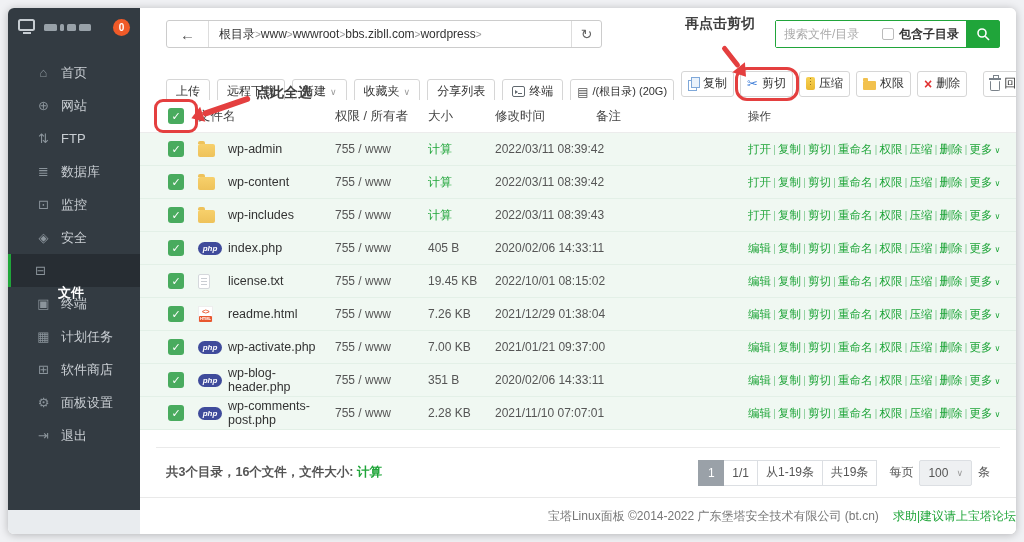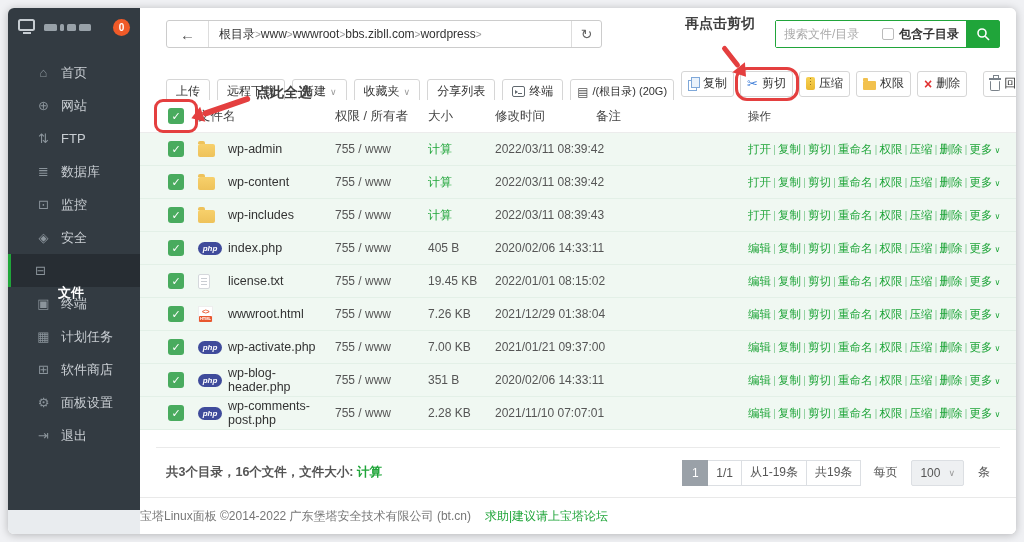--- a/index.html
+++ b/index.html
@@ -94,25 +94,25 @@
   
   .statusbar{position:absolute;left:16px;right:16px;top:439px;border-top:1px solid #eaeaea;height:50px;
              display:flex;align-items:center;justify-content:space-between;padding:0 10px 0 10px;}
   .statustext{font-size:12.5px;color:#555;font-weight:bold;}
   .pag{display:flex;align-items:center;}
   .pstrip{display:flex;}
   .pcell{min-width:26px;height:26px;border:1px solid #dcdfe3;display:flex;align-items:center;justify-content:center;
          padding:0 8px;font-size:12px;color:#555;background:#fff;margin-left:-1px;cursor:pointer;}
   .pcell.pfirst{margin-left:0;}
   .pcell.active{background:#9aa1a8;color:#fff;border-color:#9aa1a8;position:relative;z-index:1;}
-  .ppg{display:flex;align-items:center;margin-left:12px;gap:14px;font-size:12px;color:#555;}
+  .ppg{display:flex;align-items:center;margin-left:12px;gap:6px;font-size:12px;color:#555;}
   .psel{height:26px;border:1px solid #dcdfe3;background:#eef0f2;display:flex;align-items:center;gap:8px;padding:0 8px;border-radius:2px;cursor:pointer;}
   
   .footer{position:absolute;left:0;right:0;bottom:0;height:37px;border-top:1px solid #e9e9e9;display:flex;
-          align-items:center;justify-content:flex-start;gap:14px;font-size:12px;color:#777;background:#fff;}
+          align-items:center;justify-content:flex-end;gap:14px;font-size:12px;color:#777;background:#fff;}
   .footer .flink{color:#20a53a;cursor:pointer;}
   
   .ring{position:absolute;border:3px solid #e43f3f;pointer-events:none;z-index:40;}
   .ring-all{left:-14px;top:-9px;right:-14px;bottom:-9px;border-radius:9px;}
   .ring-cut{left:-6px;top:-5px;right:-7px;bottom:-5px;border-radius:12px;}
   .an-text{position:absolute;color:#404040;font-size:14px;font-weight:bold;white-space:nowrap;z-index:41;pointer-events:none;}
   .an-text-all{left:88px;top:-24px;}
   .an-text-cut{left:-56px;top:-57px;}
   .an-arrow{position:absolute;height:6px;background:#e43f3f;border-radius:3px;transform-origin:left center;z-index:41;pointer-events:none;}
   .an-arrow::after{content:"";position:absolute;left:100%;top:50%;transform:translateY(-50%);
@@ -394,35 +394,35 @@
       <span class="cb">
               <span>✓</span>
             </span>
     </div>
     <div class="f-icwrap">
             <span class="f-ic ft-txt"></span>
           </div>
     <div class="f-name">license.txt</div>
     <div class="f-perm">755 / www</div>
     <div class="f-size">19.45 KB</div>
-    <div class="f-time">2022/01/01 08:15:02</div>
+    <div class="f-time">2022/10/01 08:15:02</div>
     <div class="f-note"></div>
     <div class="f-acts"><span class="act">编辑</span><i class="asep">|</i><span class="act">复制</span><i class="asep">|</i><span class="act">剪切</span><i class="asep">|</i><span class="act">重命名</span><i class="asep">|</i><span class="act">权限</span><i class="asep">|</i><span class="act">压缩</span><i class="asep">|</i><span class="act">删除</span><i class="asep">|</i><span class="act">更多<i class="acaret">∨</i></span></div>
   </div>
 
   <div class="row grid">
     <div class="cbwrap">
       <span class="cb">
               <span>✓</span>
             </span>
     </div>
     <div class="f-icwrap">
             <span class="f-ic ft-html"></span>
           </div>
-    <div class="f-name">wwwroot.html</div>
+    <div class="f-name">readme.html</div>
     <div class="f-perm">755 / www</div>
     <div class="f-size">7.26 KB</div>
     <div class="f-time">2021/12/29 01:38:04</div>
     <div class="f-note"></div>
     <div class="f-acts"><span class="act">编辑</span><i class="asep">|</i><span class="act">复制</span><i class="asep">|</i><span class="act">剪切</span><i class="asep">|</i><span class="act">重命名</span><i class="asep">|</i><span class="act">权限</span><i class="asep">|</i><span class="act">压缩</span><i class="asep">|</i><span class="act">删除</span><i class="asep">|</i><span class="act">更多<i class="acaret">∨</i></span></div>
   </div>
 
   <div class="row grid">
     <div class="cbwrap">
       <span class="cb">

